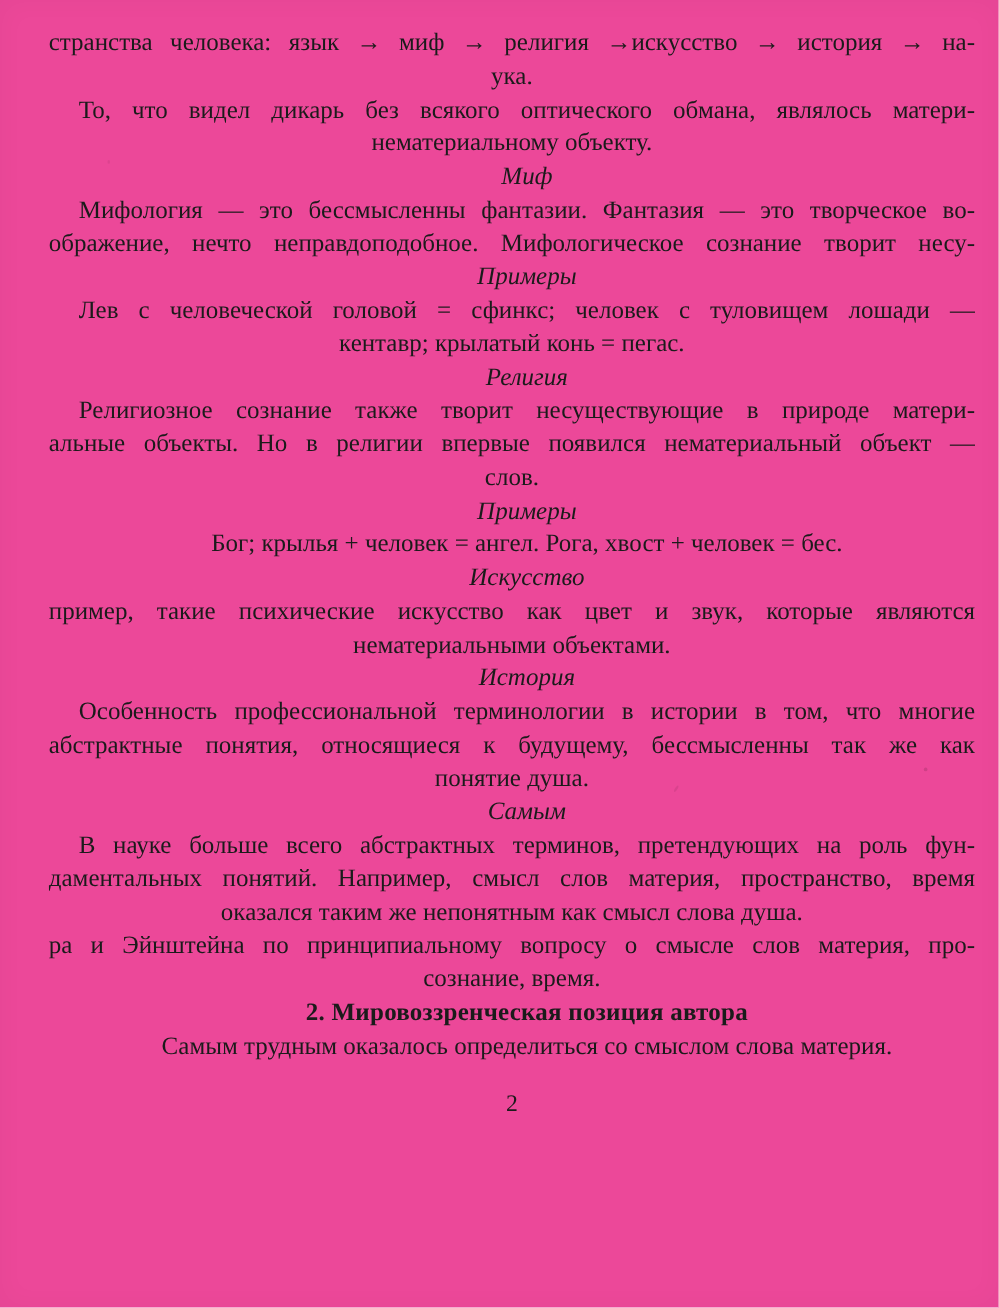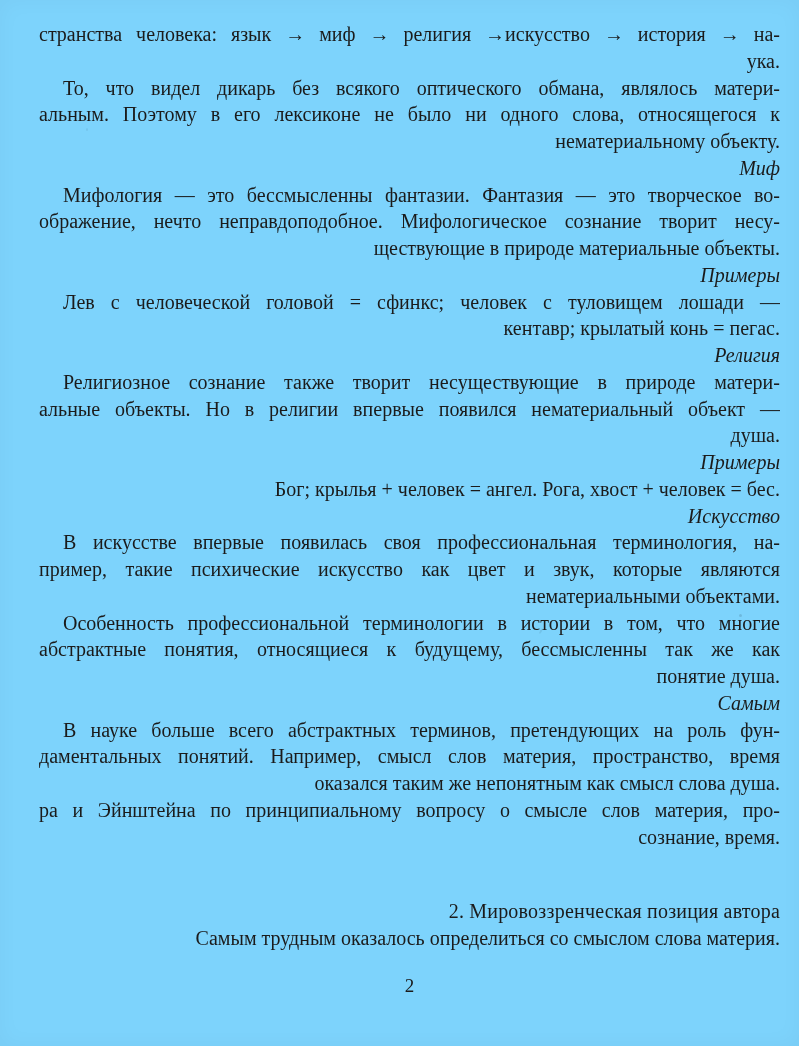--- a/index.html
+++ b/index.html
@@ -5,52 +5,51 @@
   html, body {
     margin: 0;
     padding: 0;
     background: #ffffff;
   }
   .page {
     position: relative;
     width: 799px;
     height: 1046px;
     box-sizing: border-box;
-    background: #7dd3fc;
+    background: #ec4899;
     color: #1b1b1b;
     font-family: "Liberation Serif", "DejaVu Serif", serif;
     padding: 21px 19px 0 39px;
     overflow: hidden;
     box-shadow: inset 0 0 22px rgba(0,0,0,0.035);
   }
   .text-block {
     width: 741px;
   }
   .line {
     font-size: 20px;
     line-height: 26.75px;
     height: 26.75px;
     white-space: normal;
     overflow: hidden;
-    text-align: right;
+    text-align: center;
   }
   .line.just {
     text-align: justify;
     text-align-last: justify;
   }
   .line.indent {
     text-indent: 24px;
   }
   .line.italic {
     font-style: italic;
   }
   .line.bold {
-    font-weight: normal;
+    font-weight: bold;
     letter-spacing: 0.2px;
-    margin-top: 48px;
   }
   .page-number {
     margin-top: 21px;
     width: 741px;
     text-align: center;
     font-size: 19px;
     line-height: 26px;
   }
   .scan-speck {
     position: absolute;
@@ -63,39 +62,37 @@
 </style>
 </head>
 <body>
 
 <div class="page">
   <div class="text-block">
 
   <div class="line body just">странства человека: язык → миф → религия →искусство → история → на-</div>
       <div class="line body">ука.</div>
       <div class="line body indent just">То, что видел дикарь без всякого оптического обмана, являлось матери-</div>
-      <div class="line body just">альным. Поэтому в его лексиконе не было ни одного слова, относящегося к</div>
       <div class="line body">нематериальному объекту.</div>
       <div class="line italic indent">Миф</div>
       <div class="line body indent just">Мифология — это бессмысленны фантазии. Фантазия — это творческое во-</div>
       <div class="line body just">ображение, нечто неправдоподобное. Мифологическое сознание творит несу-</div>
-      <div class="line body">ществующие в природе материальные объекты.</div>
       <div class="line italic indent">Примеры</div>
       <div class="line body indent just">Лев с человеческой головой = сфинкс; человек с туловищем лошади —</div>
       <div class="line body">кентавр; крылатый конь = пегас.</div>
       <div class="line italic indent">Религия</div>
       <div class="line body indent just">Религиозное сознание также творит несуществующие в природе матери-</div>
       <div class="line body just">альные объекты. Но в религии впервые появился нематериальный объект —</div>
-      <div class="line body">душа.</div>
+      <div class="line body">слов.</div>
       <div class="line italic indent">Примеры</div>
       <div class="line body indent">Бог; крылья + человек = ангел. Рога, хвост + человек = бес.</div>
       <div class="line italic indent">Искусство</div>
-      <div class="line body indent just">В искусстве впервые появилась своя профессиональная терминология, на-</div>
       <div class="line body just">пример, такие психические искусство как цвет и звук, которые являются</div>
       <div class="line body">нематериальными объектами.</div>
+      <div class="line italic indent">История</div>
       <div class="line body indent just">Особенность профессиональной терминологии в истории в том, что многие</div>
       <div class="line body just">абстрактные понятия, относящиеся к будущему, бессмысленны так же как</div>
       <div class="line body">понятие душа.</div>
       <div class="line italic indent">Самым</div>
       <div class="line body indent just">В науке больше всего абстрактных терминов, претендующих на роль фун-</div>
       <div class="line body just">даментальных понятий. Например, смысл слов материя, пространство, время</div>
       <div class="line body">оказался таким же непонятным как смысл слова душа.</div>
       <div class="line body just">ра и Эйнштейна по принципиальному вопросу о смысле слов материя, про-</div>
       <div class="line body">сознание, время.</div>
       <div class="line bold indent">2. Мировоззренческая позиция автора</div>

